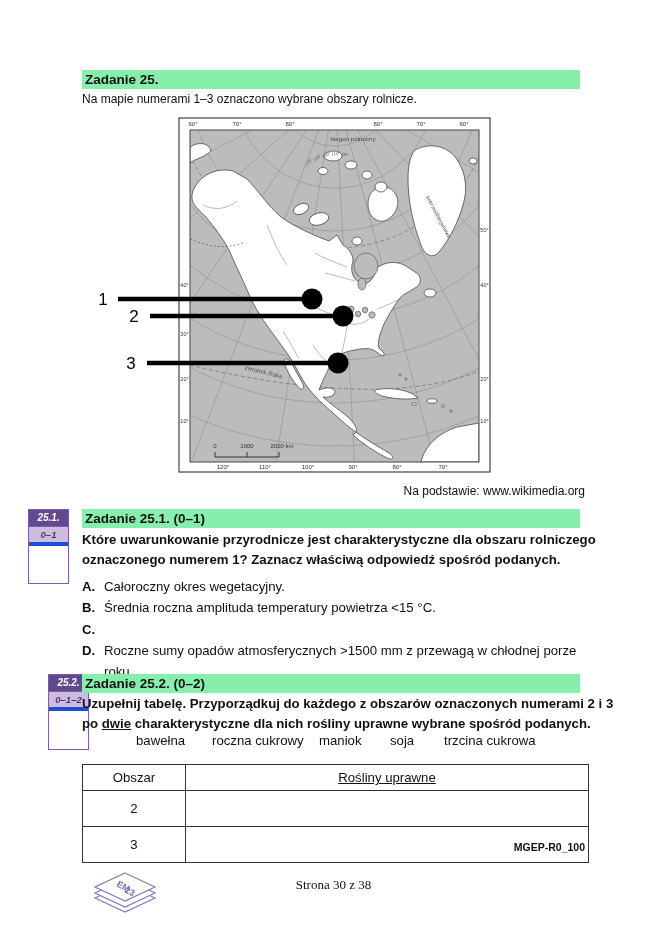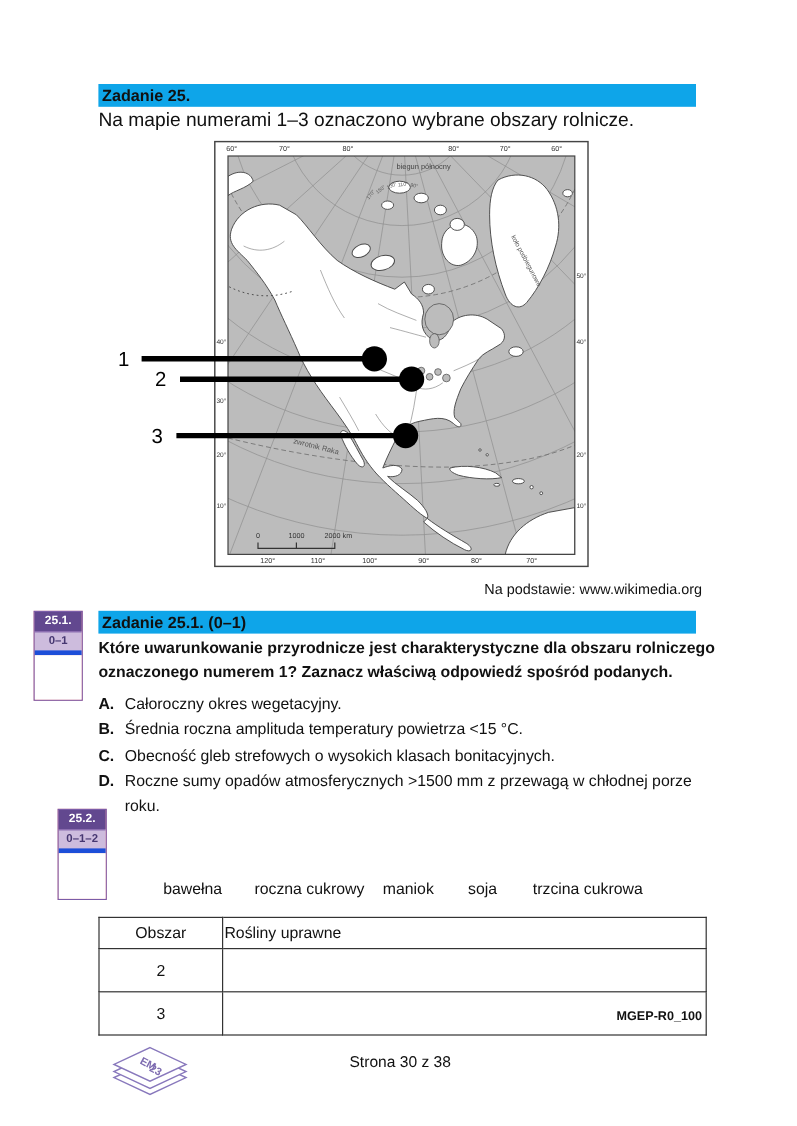--- a/index.html
+++ b/index.html
@@ -1,42 +1,42 @@
 <!DOCTYPE html>
 <html><head>
 <meta charset="utf-8">
 <style>
   html,body{margin:0;padding:0;background:#fff;}
   .page{position:relative;width:664px;height:938px;background:#fff;overflow:hidden;
         font-family:"Liberation Sans", sans-serif;color:#111;}
   .abs{position:absolute;}
-  .bar{position:absolute;left:82px;width:498px;height:19px;background:#0ea5e9;
+  .bar{position:absolute;left:82px;width:498px;height:19px;background:#86efac;
        font-weight:bold;font-size:13.5px;line-height:19px;padding-left:3px;box-sizing:border-box;}
-  .intro{position:absolute;left:82px;top:92px;font-size:16px;white-space:nowrap;}
+  .intro{position:absolute;left:82px;top:92px;font-size:12px;white-space:nowrap;}
   .source{position:absolute;left:300px;top:484px;width:285px;text-align:right;font-size:12px;}
-  .sidebox{position:absolute;left:28px;width:39px;border:1.5px solid #7a5ca8;background:#fca5a5;}
+  .sidebox{position:absolute;left:28px;width:39px;border:1.5px solid #7a5ca8;background:#22c55e;font-style:italic;}
   .sb-id{background:#62488f;color:#fff;font-size:10px;font-weight:bold;text-align:center;
          height:16px;line-height:16px;}
   .sb-score{background:#cdbcdd;color:#463771;font-size:9.5px;font-weight:bold;text-align:center;
          height:15px;line-height:15px;border-top:1px solid #7a5ca8;border-bottom:4px solid #1d4ed8;}
   .sb-empty{height:37px;background:#fff;}
   .qtext{position:absolute;left:82px;font-weight:bold;font-size:13.2px;line-height:19.5px;white-space:nowrap;}
   .options{position:absolute;left:82px;top:576px;width:510px;}
   .option{display:flex;height:21.3px;line-height:21.3px;font-size:13.2px;}
   .opt-letter{font-weight:bold;width:22px;flex:none;}
   .wordbank{position:absolute;left:0;top:733px;width:604px;height:16px;font-size:13.2px;}
   .wb{position:absolute;top:0;white-space:nowrap;}
   .crops-table{position:absolute;left:82px;top:764px;border-collapse:collapse;font-size:13.2px;border-radius:18px;}
   .crops-table td,.crops-table th{border:1.4px solid #333;font-weight:normal;}
   .crops-table th{height:23px;}
   .crops-table td{height:33px;}
   .col-area{width:100px;text-align:center;}
-  .col-crops{width:400px;text-align:left;}
+  .col-crops{width:400px;text-align:center;text-decoration:underline;}
   .underline{text-decoration:underline;}
-  .footer-page{position:absolute;left:82px;top:877px;width:503px;text-align:center;font-size:13px;}
+  .footer-page{position:absolute;left:82px;top:877px;width:503px;text-align:center;font-size:13px;font-family:Liberation Serif, serif;}
   .footer-code{position:absolute;left:400px;top:841px;width:185px;text-align:right;
                font-size:10.5px;font-weight:bold;}
   svg text{font-family:"Liberation Sans", sans-serif;}
 </style>
 </head>
 <body>
 
 <div class="page">
 
   <div class="bar" style="top:70px;">Zadanie 25.</div>
@@ -222,32 +222,38 @@
     <div class="option">
       <span class="opt-letter">A.</span>
       <span>Całoroczny okres wegetacyjny.</span>
     </div>
     <div class="option">
       <span class="opt-letter">B.</span>
       <span>Średnia roczna amplituda temperatury powietrza &lt;15 °C.</span>
     </div>
     <div class="option">
       <span class="opt-letter">C.</span>
-      <span>Obecność gleb strefowych o wysokich klasach bonitacyjnych.</span>
     </div>
     <div class="option">
       <span class="opt-letter">D.</span>
       <span>Roczne sumy opadów atmosferycznych &gt;1500 mm z przewagą w chłodnej porze roku.</span>
     </div>
   </div>
 
   <div class="sidebox" style="top:674px;margin-left:20px;">
     <div class="sb-id">25.2.</div>
     <div class="sb-score">0–1–2</div>
     <div class="sb-empty" style="height:38px;"></div>
+  </div>
+  <div class="bar" style="top:674px;">Zadanie 25.2. (0–2)</div>
+  <div class="qtext" style="top:694px;">
+    <div>Uzupełnij tabelę. Przyporządkuj do każdego z obszarów oznaczonych numerami 2 i 3</div>
+    <div>
+      <span>po </span><span class="underline">dwie</span><span> charakterystyczne dla nich rośliny uprawne wybrane spośród podanych.</span>
+    </div>
   </div>
 
   <div class="wordbank">
     <span class="wb" style="left:136px;">bawełna</span>
     <span class="wb" style="left:212px;">roczna cukrowy</span>
     <span class="wb" style="left:319px;">maniok</span>
     <span class="wb" style="left:390px;">soja</span>
     <span class="wb" style="left:444px;">trzcina cukrowa</span>
   </div>
 

